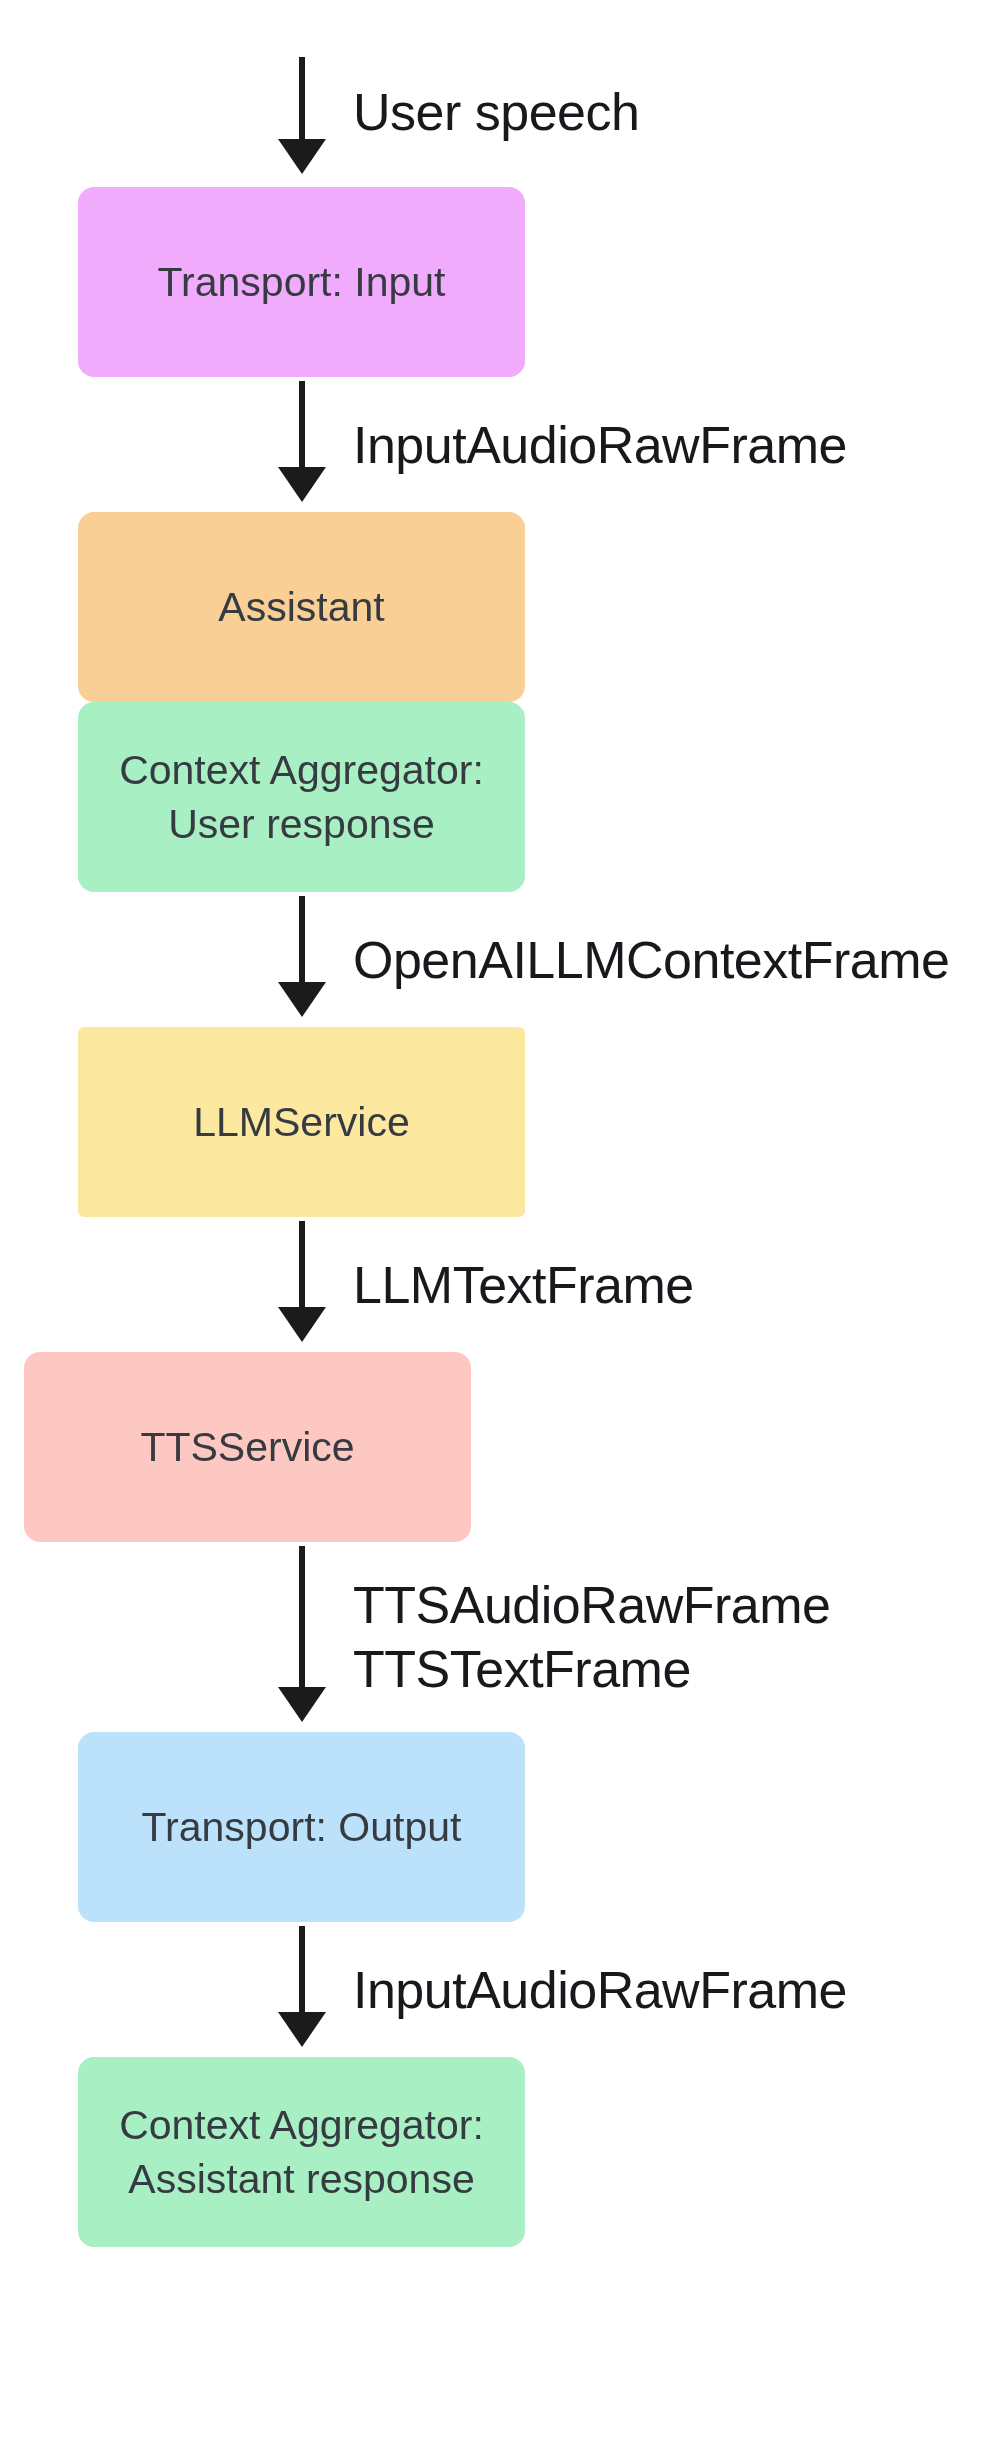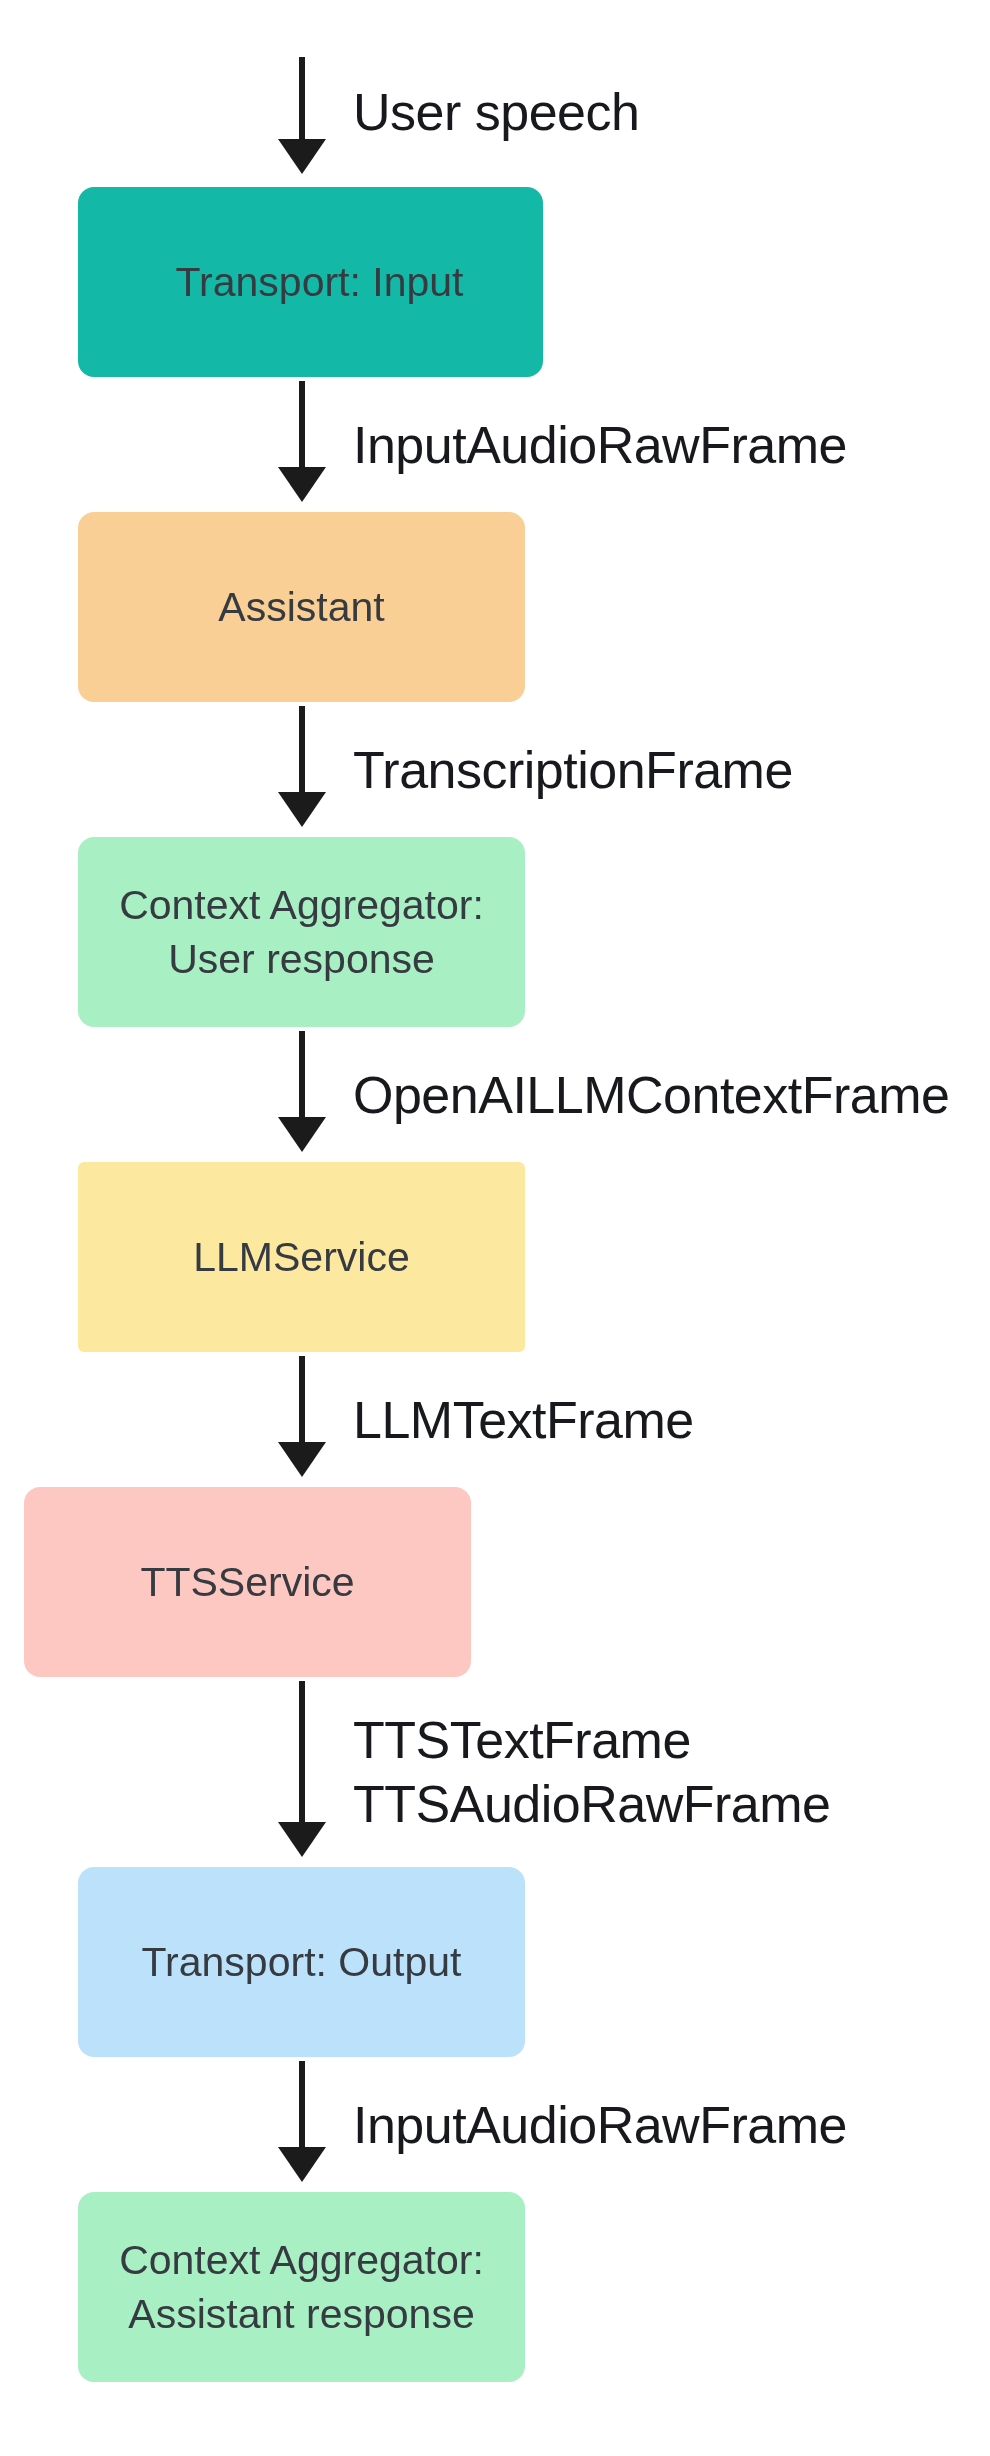--- a/index.html
+++ b/index.html
@@ -88,43 +88,36 @@
 <div class="canvas">
 
   <div class="connector first">
     <div class="shaft"></div>
     <div class="head"></div>
     <div class="edge-label">
       <span>User speech</span>
     </div>
   </div>
 
-  <div class="node" style="background: #14b8a6; padding-left: 18px;">
+  <div class="node" style="background: #f0abfc;">
     <span class="node-line">Transport: Input</span>
   </div>
 
   <div class="connector">
     <div class="shaft"></div>
     <div class="head"></div>
     <div class="edge-label">
       <span>InputAudioRawFrame</span>
     </div>
   </div>
 
   <div class="node" style="background: rgb(249, 207, 150);">
     <span class="node-line">Assistant</span>
   </div>
 
-  <div class="connector">
-    <div class="shaft"></div>
-    <div class="head"></div>
-    <div class="edge-label">
-      <span>TranscriptionFrame</span>
-    </div>
-  </div>
 
   <div class="node" style="background: rgb(169, 239, 196);">
     <span class="node-line">Context Aggregator:</span>
     <span class="node-line">User response</span>
   </div>
 
   <div class="connector">
     <div class="shaft"></div>
     <div class="head"></div>
     <div class="edge-label">
@@ -145,22 +138,22 @@
   </div>
 
   <div class="node" style="background: rgb(254, 200, 194); margin-left: 24px;">
     <span class="node-line">TTSService</span>
   </div>
 
   <div class="connector tall">
     <div class="shaft"></div>
     <div class="head"></div>
     <div class="edge-label">
+      <span>TTSAudioRawFrame</span>
       <span>TTSTextFrame</span>
-      <span>TTSAudioRawFrame</span>
     </div>
   </div>
 
   <div class="node" style="background: rgb(188, 225, 251);">
     <span class="node-line">Transport: Output</span>
   </div>
 
   <div class="connector">
     <div class="shaft"></div>
     <div class="head"></div>

